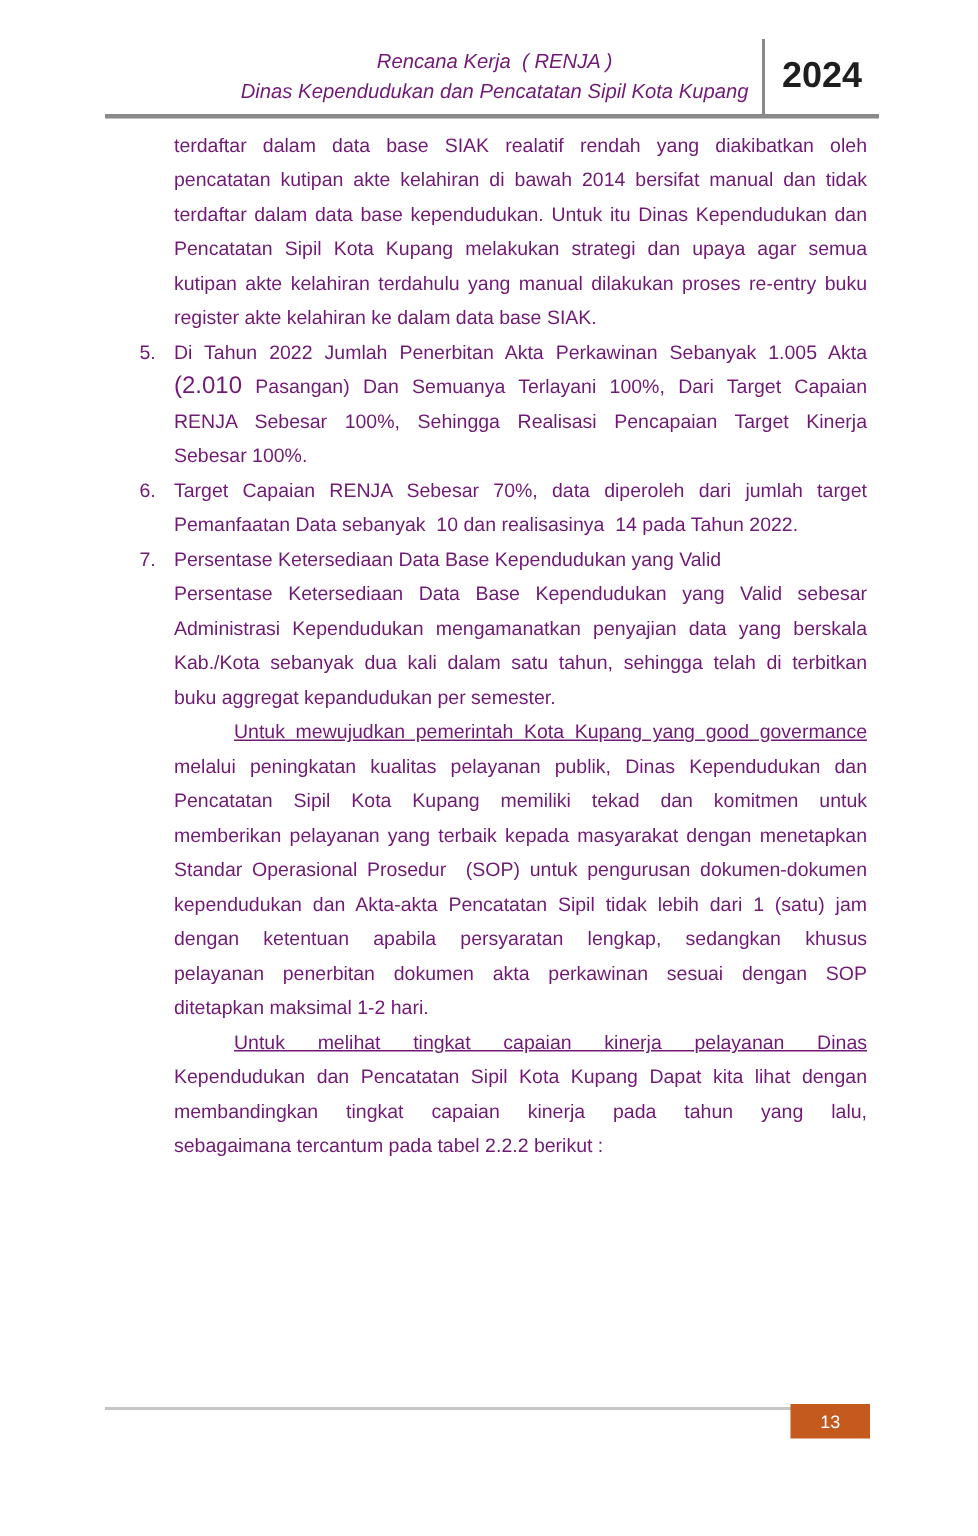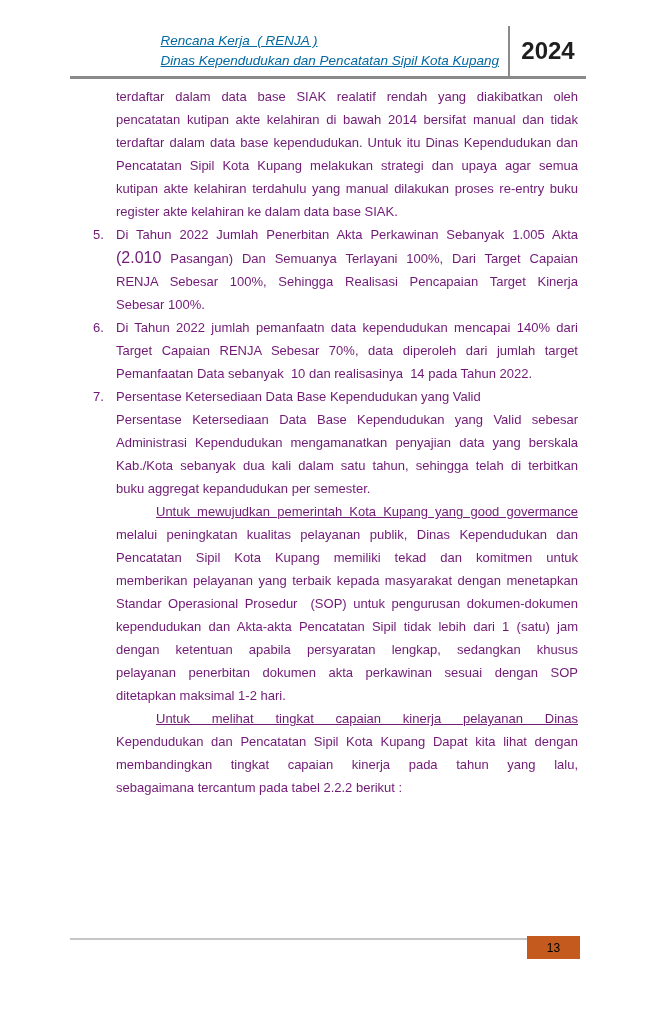--- a/index.html
+++ b/index.html
@@ -11,24 +11,23 @@
     overflow: hidden;
   }
   .page { position: absolute; inset: 0; background: #ffffff; }
 
   
   .header {
     position: absolute; left: 70px; top: 26px; width: 516px; height: 50px;
     display: flex; justify-content: flex-end; align-items: stretch;
   }
   .header-titles {
-    text-align: left; font-style: italic;
-    font-size: 13.5px; line-height: 20px; color: #0369a1;
+    text-align: center; font-style: italic;
+    font-size: 13.5px; line-height: 20px; color: #701a75;
     padding: 5px 9px 0 0;
-    text-decoration: underline;
   }
   .header-divider { width: 2px; background: #8a8a8a; }
   .header-year {
     width: 76px; display: flex; align-items: center; justify-content: center;
     font-family: Liberation Sans, sans-serif; font-weight: bold;
     font-size: 24px; color: #1f1f1f;
   }
   .header-rule {
     position: absolute; left: 70px; top: 76px; width: 516px; height: 3px;
     background: #8a8a8a;
@@ -84,21 +83,20 @@
       </div>
       <div class="block">
         <div class="line"><span class="num">5.</span></div>
         <div class="line j"><span>Di Tahun 2022 Jumlah Penerbitan Akta Perkawinan Sebanyak 1.005 Akta</span></div>
         <div class="line j"><span class="small">(2.010</span><span> Pasangan) Dan Semuanya Terlayani 100%, Dari Target Capaian</span></div>
         <div class="line j"><span>RENJA Sebesar 100%, Sehingga Realisasi Pencapaian Target Kinerja</span></div>
         <div class="line"><span>Sebesar 100%.</span></div>
       </div>
       <div class="block">
         <div class="line"><span class="num">6.</span></div>
-        <div class="line j"><span>Di Tahun 2022 jumlah pemanfaatn data kependudukan mencapai 140% dari</span></div>
         <div class="line j"><span>Target Capaian RENJA Sebesar 70%, data diperoleh dari jumlah target</span></div>
         <div class="line"><span>Pemanfaatan Data sebanyak&nbsp; 10 dan realisasinya&nbsp; 14 pada Tahun 2022.</span></div>
       </div>
       <div class="block">
         <div class="line"><span class="num">7.</span><span>Persentase Ketersediaan Data Base Kependudukan yang Valid</span></div>
         <div class="line j"><span>Persentase Ketersediaan Data Base Kependudukan yang Valid sebesar</span></div>
         <div class="line j"><span>Administrasi Kependudukan mengamanatkan penyajian data yang berskala</span></div>
         <div class="line j"><span>Kab./Kota sebanyak dua kali dalam satu tahun, sehingga telah di terbitkan</span></div>
         <div class="line"><span>buku aggregat kepandudukan per semester.</span></div>
       </div>
@@ -115,15 +113,15 @@
       </div>
       <div class="block">
         <div class="line j ind"><span>Untuk melihat tingkat capaian kinerja pelayanan Dinas</span></div>
         <div class="line j"><span>Kependudukan dan Pencatatan Sipil Kota Kupang Dapat kita lihat dengan</span></div>
         <div class="line j"><span>membandingkan tingkat capaian kinerja pada tahun yang lalu,</span></div>
         <div class="line"><span>sebagaimana tercantum pada tabel 2.2.2 berikut :</span></div>
       </div>
     </div>
 
   <div class="footer-rule" style="background: rgb(197, 197, 197);"></div>
-  <div class="page-badge" style="background: rgb(196, 90, 29); color: #000000;">13</div>
+  <div class="page-badge" style="background: rgb(196, 90, 29); color: #ffffff;">13</div>
 
 </div>
 
 </body></html>

